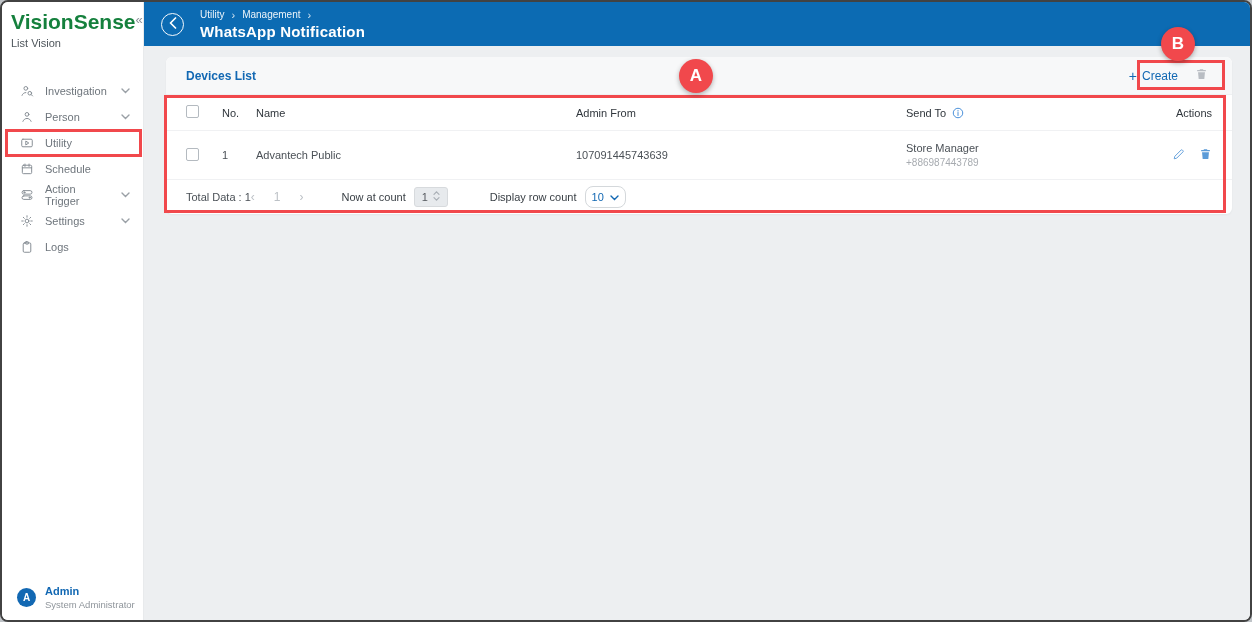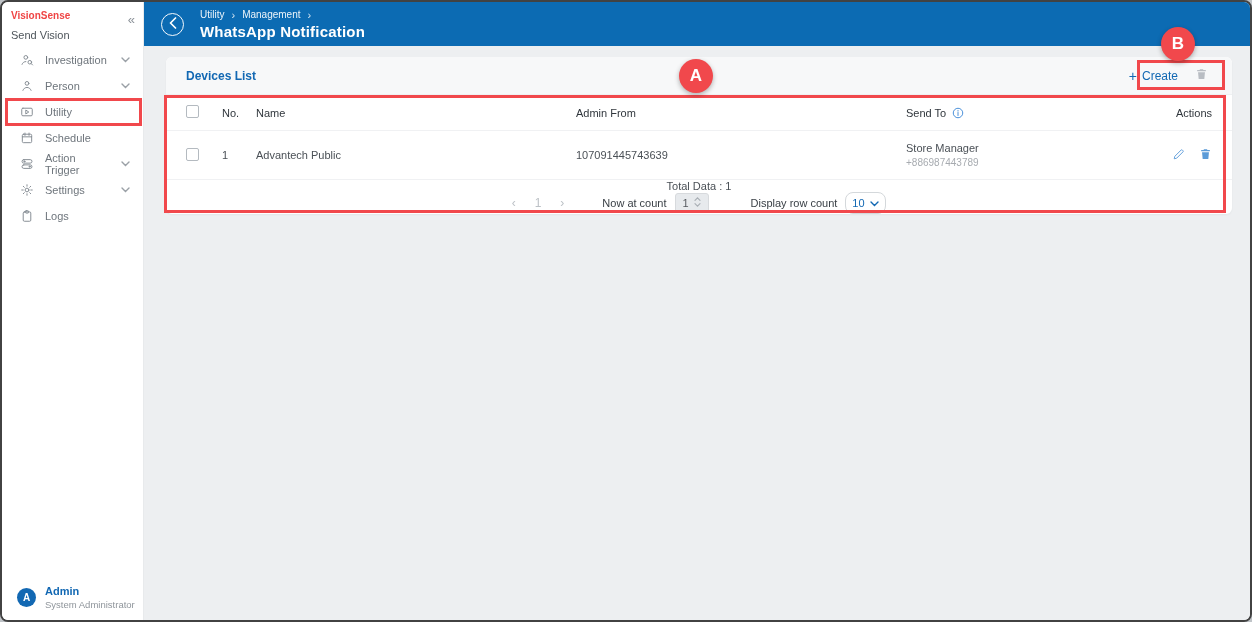--- a/index.html
+++ b/index.html
@@ -14,24 +14,24 @@
     --page-bg:#edeff1;
   }
   *{margin:0;padding:0;box-sizing:border-box;}
   body{background:#bfc3c7;font-family:"Liberation Sans","DejaVu Sans",sans-serif;}
   .window{position:relative;width:1252px;height:622px;border:2px solid #424242;border-radius:8px;
     overflow:hidden;background:var(--page-bg);}
 
   
   .sidebar{position:absolute;left:0;top:0;bottom:0;width:142px;background:#fff;border-right:1px solid #e8eaec;z-index:3;}
   .brand-row{display:flex;align-items:flex-start;justify-content:space-between;padding:8px 8px 0 9px;}
-  .brand{font-size:10px;font-weight:bold;color:#ef4444;}
+  .brand{font-size:21px;font-weight:bold;color:#15803d;}
   .collapse{color:#8a9097;font-size:13px;cursor:pointer;line-height:1;margin-top:3px;}
   .brand-sub{padding:3px 9px 0 9px;font-size:11px;color:#4e555b;}
-  .menu{position:absolute;top:45px;left:0;right:0;}
+  .menu{position:absolute;top:76px;left:0;right:0;}
   .m-item{height:26px;display:flex;align-items:center;padding:0 13px 0 18px;gap:11px;font-size:11px;color:#6e757c;cursor:pointer;position:relative;}
   .m-item .mi{display:flex;align-items:center;flex:none;}
   .m-item .chev{margin-left:auto;display:flex;align-items:center;}
   .m-item.hl::after{content:"";position:absolute;left:3px;right:1px;top:-1px;bottom:-1px;border:3px solid var(--red);pointer-events:none;}
   .user{position:absolute;left:0;right:0;bottom:10px;display:flex;align-items:center;gap:9px;padding:0 8px 0 15px;}
   .avatar{width:19px;height:19px;border-radius:50%;background:var(--link);color:#fff;font-size:10px;font-weight:bold;
     display:flex;align-items:center;justify-content:center;flex:none;}
   .user-name{font-size:11px;font-weight:bold;color:var(--link);line-height:1.2;}
   .user-role{font-size:9.5px;color:#8f959b;line-height:1.2;}
 
@@ -62,21 +62,21 @@
   .thead{height:35px;font-size:11px;font-weight:normal;color:var(--ink-bold);}
   .trow{height:50px;font-size:11px;color:#4a5056;border-top:1px solid #f0f1f3;border-bottom:1px solid #f0f1f3;}
   .col-right{text-align:right;}
   .cb{width:13px;height:13px;border:1.5px solid #b4bac0;border-radius:2px;background:#fff;display:inline-block;cursor:pointer;}
   .sendto-head{display:flex;align-items:flex-end;gap:6px;}
   .info-ic{display:flex;color:#4a90d9;cursor:pointer;}
   .sub{font-size:10px;color:#a7abb0;margin-top:3px;}
   .row-actions{display:flex;justify-content:flex-end;align-items:center;gap:13px;}
   .act-btn{display:flex;color:var(--action-blue);cursor:pointer;}
 
-  .tfoot{height:34px;display:flex;align-items:center;padding:0 20px;font-size:11px;color:#4a5056;flex-direction:column;}
+  .tfoot{height:34px;display:flex;align-items:center;padding:0 20px;font-size:11px;color:#4a5056;}
   .foot-right{display:flex;align-items:center;}
   .pager{display:flex;align-items:center;gap:19px;color:#bcc1c6;font-size:12px;}
   .pager span{cursor:pointer;}
   .now-label{margin-left:38px;color:#3a4046;}
   .page-input{width:34px;height:20px;margin-left:8px;background:#e7eaed;border:1px solid #d7dadd;border-radius:3px;
     font-size:11px;color:#55595e;text-align:center;font-family:inherit;display:inline-flex;align-items:center;justify-content:center;gap:5px;cursor:default;}
   .count-label{margin-left:42px;color:#3a4046;}
   .count-select{width:41px;height:22px;margin-left:8px;border:1px solid #d4d8db;border-radius:8px;background:#fff;
     display:flex;align-items:center;justify-content:space-between;padding:0 6px;color:var(--link);font-size:11px;cursor:pointer;}
 
@@ -92,21 +92,21 @@
 </head>
 <body>
 
 <div class="window">
 
   <aside class="sidebar">
     <div class="brand-row">
       <span class="brand">VisionSense</span>
       <span class="collapse">«</span>
     </div>
-    <div class="brand-sub">Send Vision</div>
+    <div class="brand-sub">List Vision</div>
 
     <nav class="menu">
       <div class="m-item">
         <span class="mi">
           <svg width="14" height="14" viewBox="0 0 24 24" fill="none" stroke="#878e95" stroke-width="1.7" stroke-linecap="round" stroke-linejoin="round">
               <circle cx="10" cy="7.5" r="3.2"></circle>
               <path d="M3.5 19.5c1.2-3.2 3.6-4.8 6.5-4.8"></path>
               <circle cx="16.8" cy="15.8" r="3.1"></circle>
               <path d="M19.2 18.2l2.3 2.3"></path>
             </svg>

